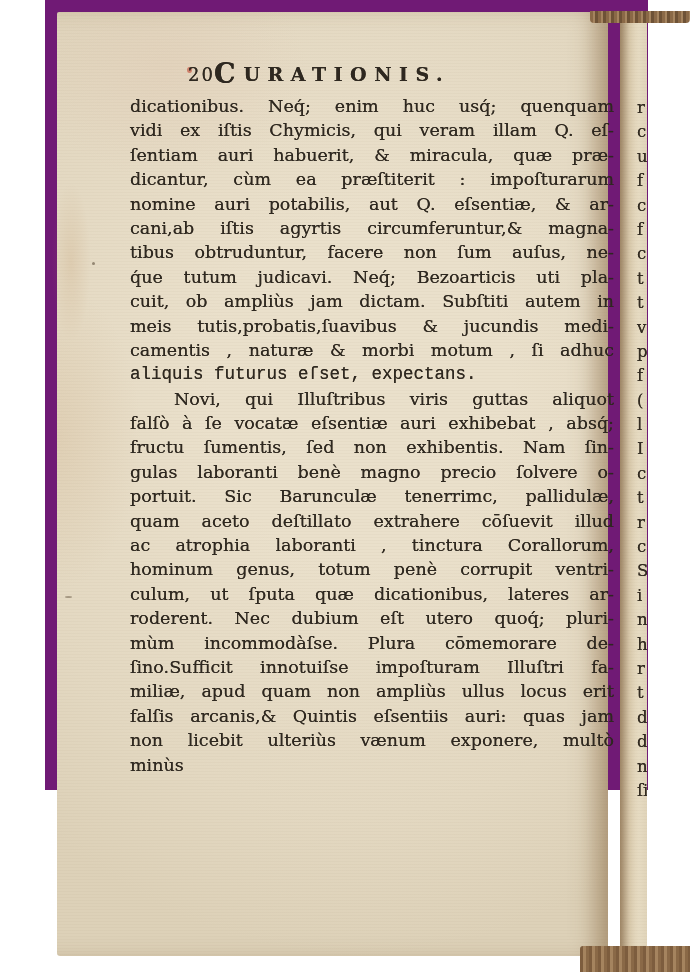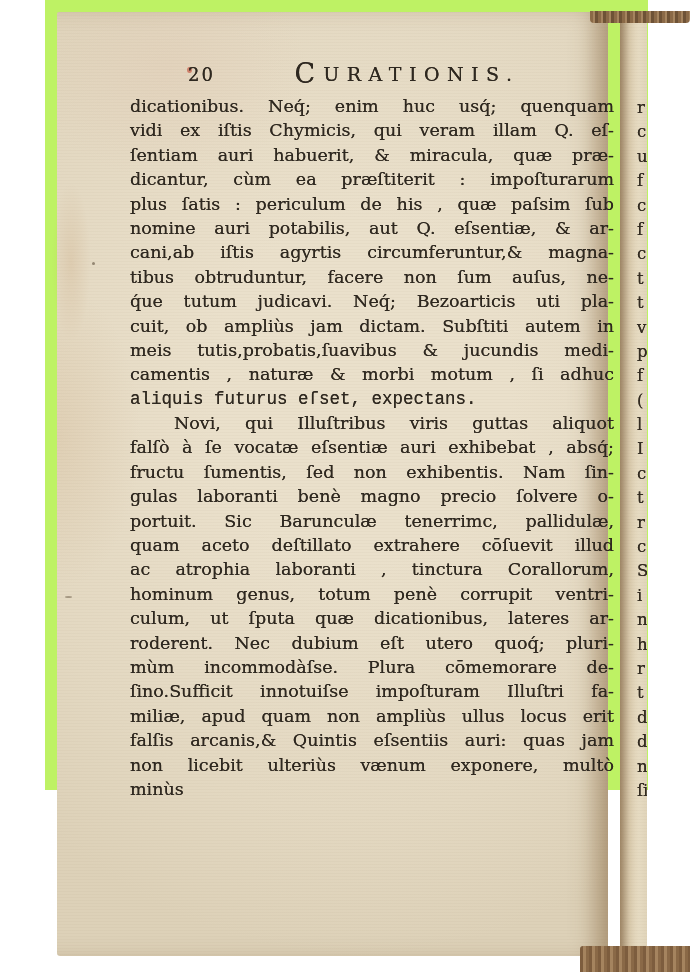--- a/index.html
+++ b/index.html
@@ -3,21 +3,21 @@
 <meta charset="utf-8">
 <style>
   html,body{margin:0;padding:0;}
   body{
     width:690px;height:976px;position:relative;overflow:hidden;
     background:#ffffff;
     font-family:"DejaVu Serif", serif;
   }
   .photo{
     position:absolute;left:45px;top:0;width:603px;height:790px;
-    background:#bef264;
+    background:#701a75;
   }
   
   .page{
     position:absolute;left:12px;top:12px;width:551px;height:944px;
     background:
       radial-gradient(ellipse 120px 220px at 0% 45%, rgba(196,156,110,0.18), rgba(196,156,110,0) 70%),
       radial-gradient(ellipse 200px 160px at 20% 6%, rgba(215,170,150,0.14), rgba(215,170,150,0) 70%),
       radial-gradient(ellipse 90% 60% at 55% 40%, #eae0cb 30%, #e3d8c1 75%, #ddd1b8 100%),
       #e6dcc6;
     box-shadow: inset -22px 0 24px -10px rgba(120,85,45,0.50);
@@ -58,23 +58,24 @@
   }
   .page-number{
     position:absolute;left:58px;top:6px;font-size:18px;letter-spacing:2px;
     text-shadow:0 0 .6px rgba(45,35,25,.9);
   }
   .ink-speck{
     position:absolute;left:57px;top:9px;width:5px;height:6px;border-radius:50%;
     background:rgba(190,60,40,0.55);
   }
   .running-header{
-    position:absolute;left:0;top:0;width:100%;text-align:center;padding-left:72px;
+    position:absolute;left:12px;top:0;width:100%;padding-left:72px;
     box-sizing:border-box;white-space:nowrap;
     text-shadow:0 0 .6px rgba(45,35,25,.9);
+    font-weight:bold;
   }
   .running-header .initial{font-size:27px;letter-spacing:8px;}
   .running-header .rest{font-size:19px;letter-spacing:7.5px;vertical-align:2px;}
   
   .text-block{
     position:absolute;left:73px;top:82px;width:484px;color:#2e2820;
     font-size:17.5px;
     text-shadow:0 0 .55px rgba(48,38,26,.85);
   }
   .line{
@@ -111,21 +112,20 @@
       <span class="page-number">20</span>
       <span class="running-header"><span class="initial">C</span><span class="rest">URATIONIS.</span></span>
     </div>
 
     <div class="text-block" id="text-lines">
 
         <div class="line">dicationibus. Neq́; enim huc usq́; quenquam</div>
         <div class="line">vidi ex iſtis Chymicis, qui veram illam Q. eſ-</div>
         <div class="line">ſentiam auri habuerit, &amp; miracula, quæ præ-</div>
         <div class="line">dicantur, cùm ea præſtiterit : impoſturarum</div>
-        <div class="line">plus ſatis : periculum de his , quæ paſsim ſub</div>
         <div class="line">nomine auri potabilis, aut Q. eſsentiæ, &amp; ar-</div>
         <div class="line">cani,ab iſtis agyrtis circumferuntur,&amp; magna-</div>
         <div class="line">tibus obtruduntur, facere non ſum auſus, ne-</div>
         <div class="line">q́ue tutum judicavi. Neq́; Bezoarticis uti pla-</div>
         <div class="line">cuit, ob ampliùs jam dictam. Subſtiti autem in</div>
         <div class="line">meis tutis,probatis,ſuavibus &amp; jucundis medi-</div>
         <div class="line">camentis , naturæ &amp; morbi motum , ſi adhuc</div>
         <div class="line left">aliquis futurus eſset, expectans.</div>
         <div class="line indent">Novi, qui Illuſtribus viris guttas aliquot</div>
         <div class="line">falſò à ſe vocatæ eſsentiæ auri exhibebat , absq́;</div>

